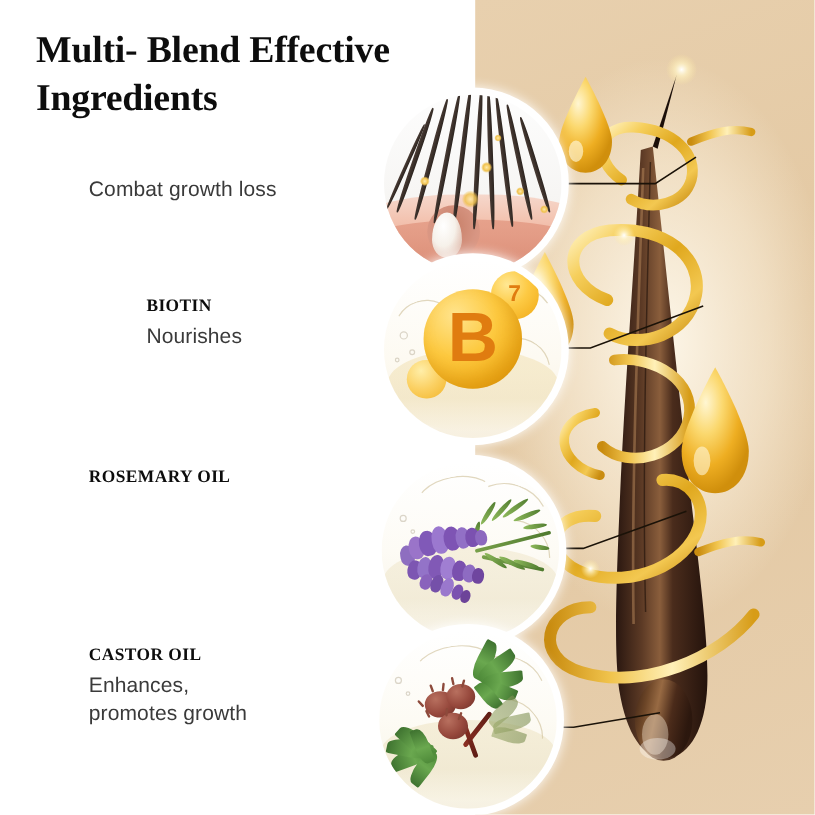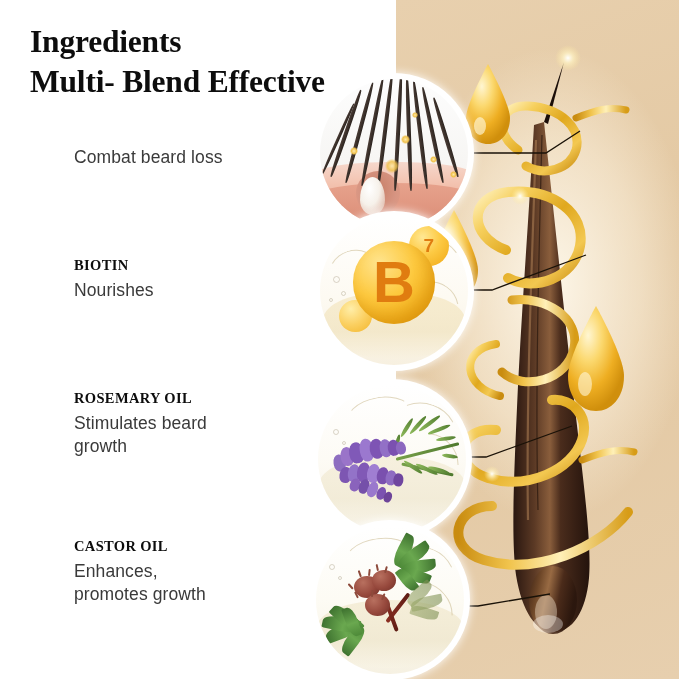--- a/index.html
+++ b/index.html
@@ -255,50 +255,46 @@
       <path d="M 198 232 C 198 232, 176 272, 176 286 C 176 302, 186 312, 198 312
                C 210 312, 220 302, 220 286 C 220 272, 198 232, 198 232 Z" fill="url(#dropG)" opacity="0"></path>
 
       <path d="M 200 306 C 200 306, 172 356, 172 376 C 172 398, 185 411, 200 411
                C 215 411, 228 398, 228 376 C 228 356, 200 306, 200 306 Z" fill="url(#dropG)"></path>
       <ellipse cx="189" cy="384" rx="7" ry="12" fill="#fff7d8" opacity=".6"></ellipse>
     </svg>
   </div>
 
   <div class="title">
+    <div>Multi- Blend Effective</div>
     <div>Ingredients</div>
-    <div>Multi- Blend Effective</div>
   </div>
 
   <svg class="connectors" viewBox="0 0 679 679" xmlns="http://www.w3.org/2000/svg">
     <path d="M 464 153 L 546 153 L 580 131" stroke="#1a1208" stroke-width="1.3" fill="none"></path>
     <path d="M 462 290 L 492 290 L 586 255" stroke="#1a1208" stroke-width="1.3" fill="none"></path>
     <path d="M 460 457 L 486 457 L 572 426" stroke="#1a1208" stroke-width="1.3" fill="none"></path>
     <path d="M 456 606 L 478 606 L 550 594" stroke="#1a1208" stroke-width="1.3" fill="none"></path>
   </svg>
 
   <div class="ing" style="top:146px;">
     <div class="ing-desc">
-      <span>Combat beard loss</span>
-    </div>
-  </div>
-
-  <div class="ing" style="top:257px;">
+      <span>Combat growth loss</span>
+    </div>
+  </div>
+
+  <div class="ing" style="top:247px;margin-left:48px;">
     <div class="ing-name">BIOTIN</div>
     <div class="ing-desc">
       <span>Nourishes</span>
     </div>
   </div>
 
   <div class="ing" style="top:390px;">
     <div class="ing-name">ROSEMARY OIL</div>
-    <div class="ing-desc">
-      <span>Stimulates beard</span>
-      <span>growth</span>
-    </div>
   </div>
 
   <div class="ing" style="top:538px;">
     <div class="ing-name">CASTOR OIL</div>
     <div class="ing-desc">
       <span>Enhances,</span>
       <span>promotes growth</span>
     </div>
   </div>
 

